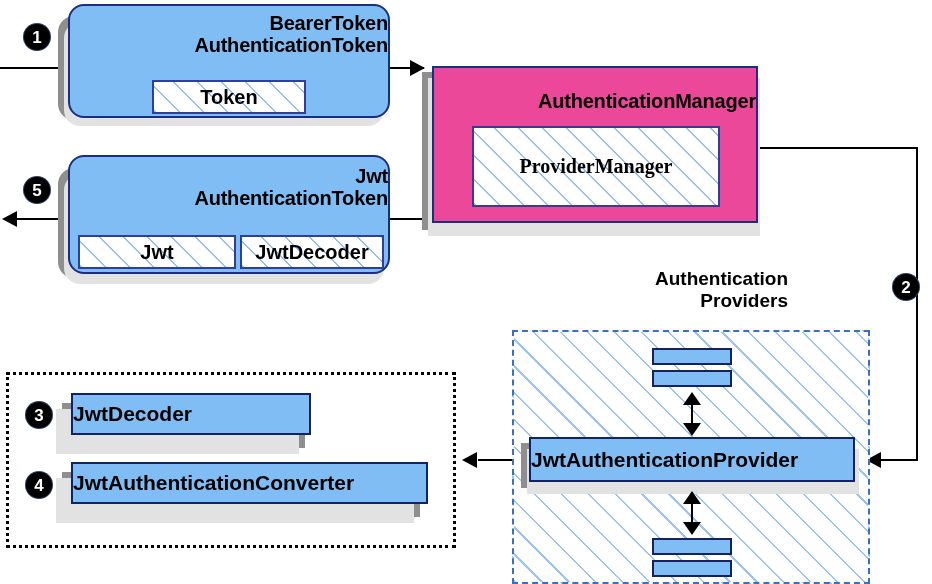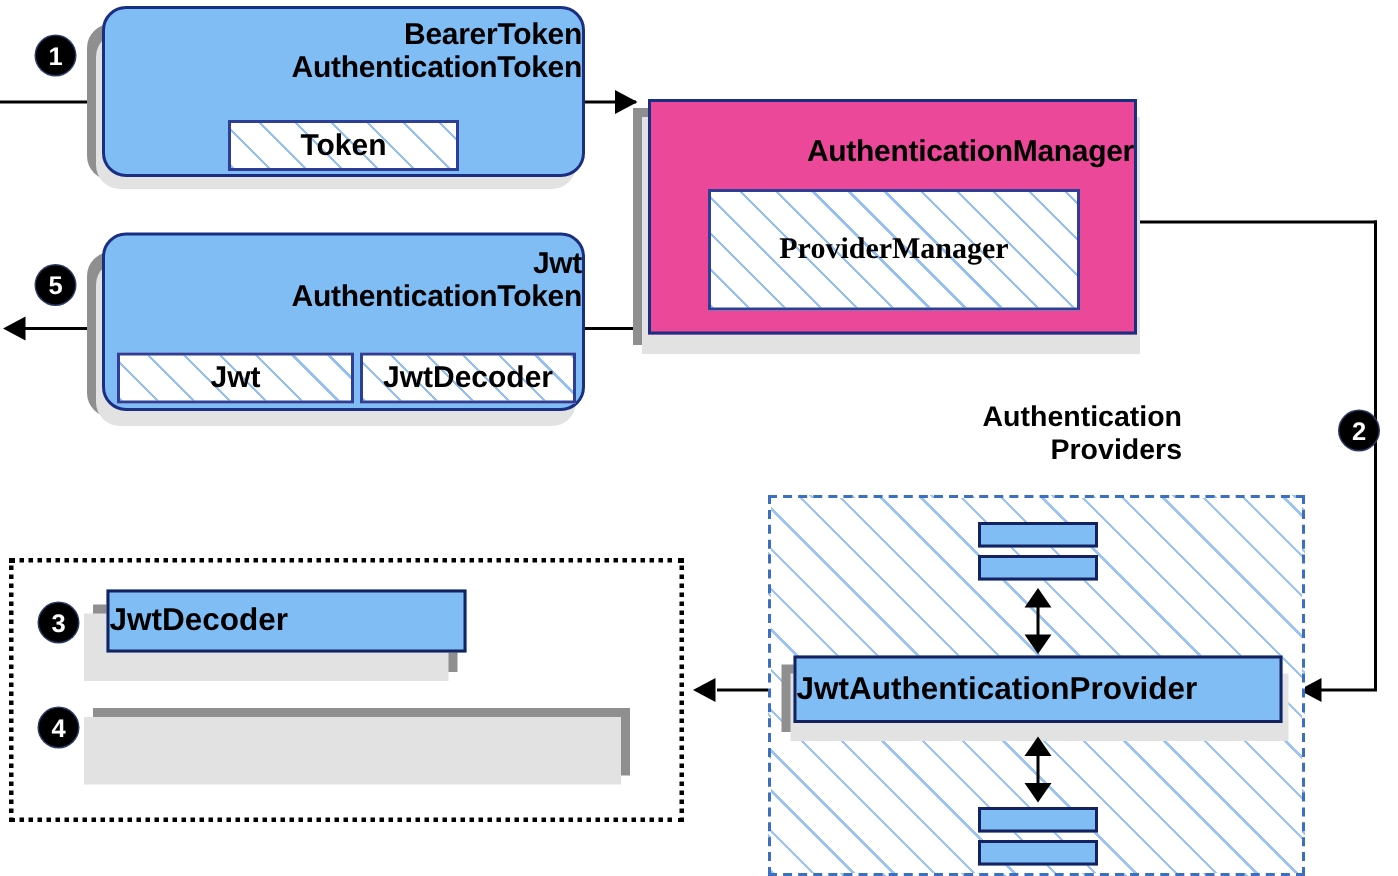--- a/index.html
+++ b/index.html
@@ -268,17 +268,20 @@
   <div class="shadow-light" style="left:56px;top:409px;width:243px;height:45px;"></div>
   <div class="flatbox" style="left:71px;top:393px;width:240px;height:42px;font-size:21px;">
     <span>JwtDecoder</span>
   </div>
   <div class="bullet" style="left:26px;top:402px;">
     <span>3</span>
   </div>
 
   <div class="shadow-dark" style="left:62px;top:472px;width:358px;height:45px;"></div>
   <div class="shadow-light" style="left:56px;top:478px;width:358px;height:45px;"></div>
+  <div class="flatbox" style="left:71px;top:462px;width:357px;height:42px;font-size:21px;">
+    <span>JwtAuthenticationConverter</span>
+  </div>
   <div class="bullet" style="left:26px;top:472px;">
     <span>4</span>
   </div>
 
 </div>
 
 </body></html>

